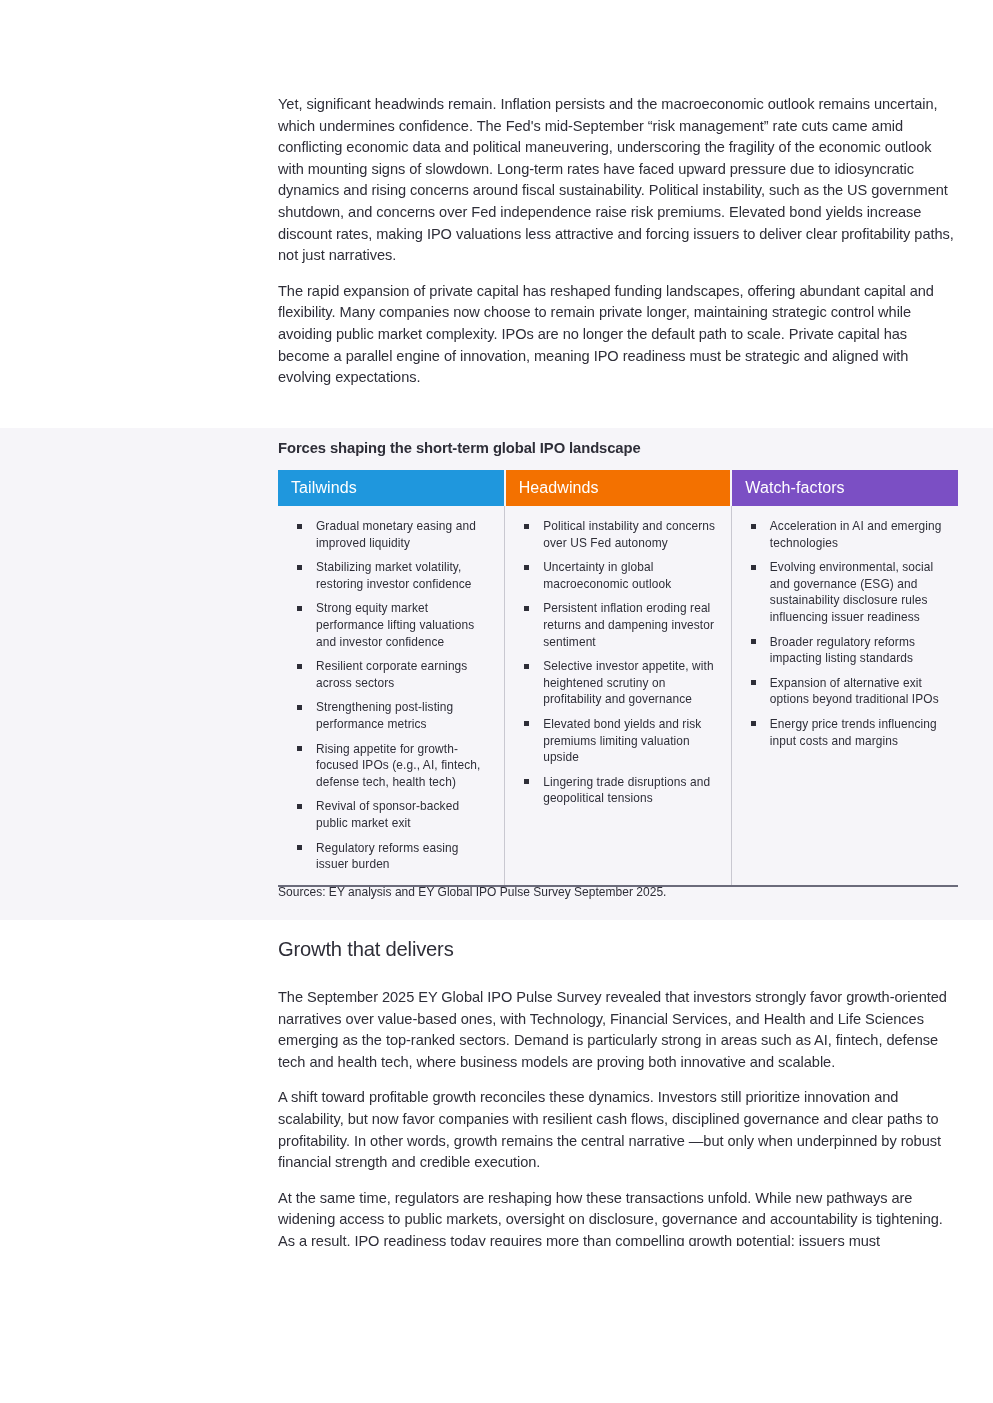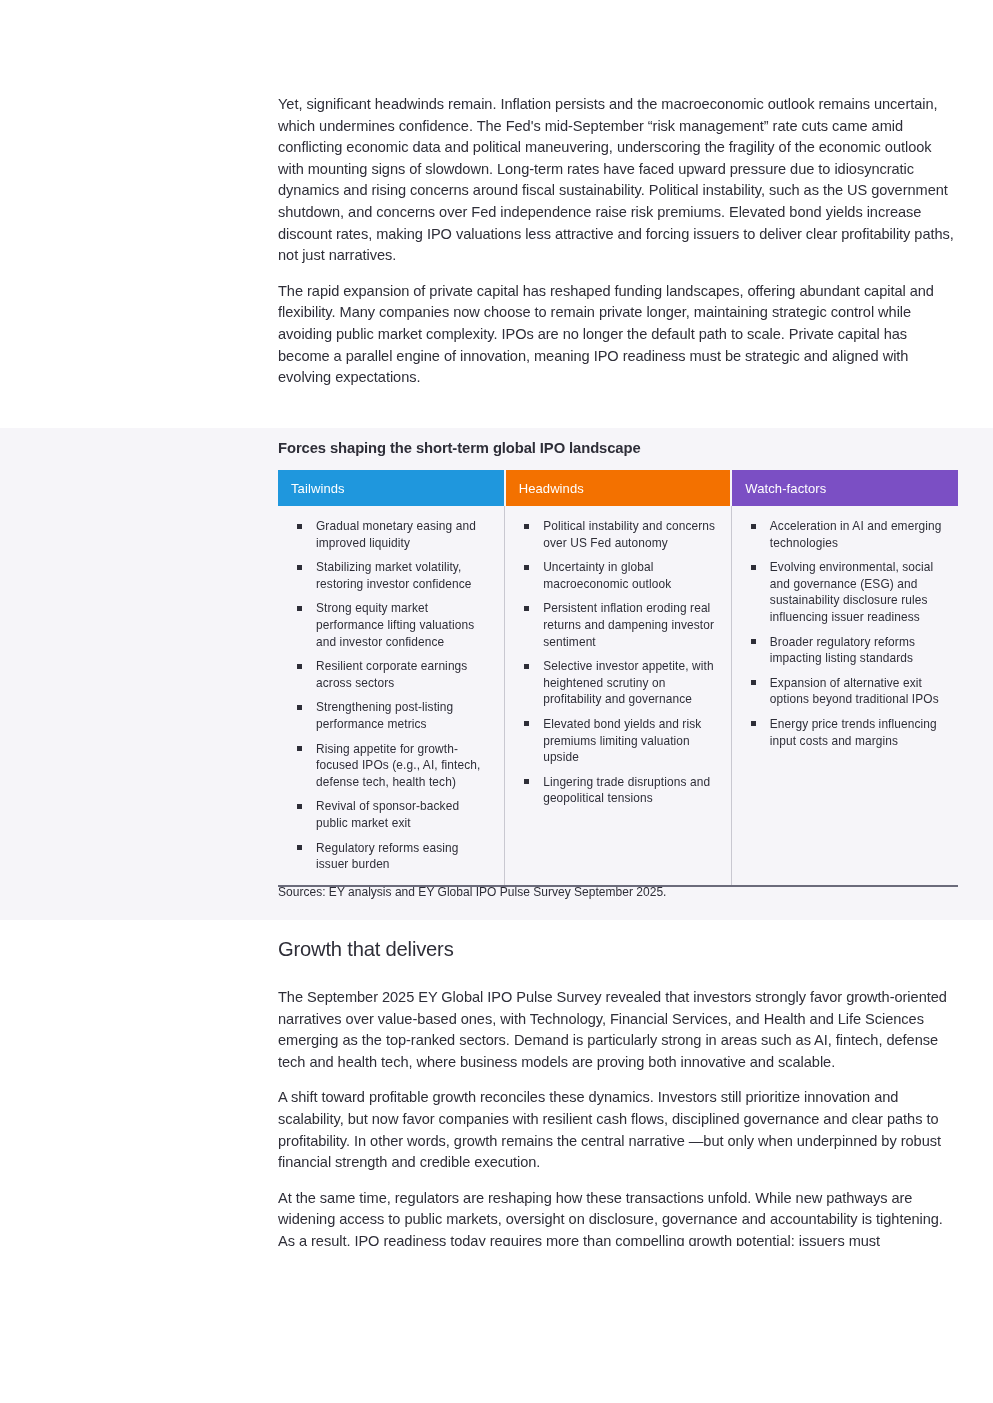--- a/index.html
+++ b/index.html
@@ -66,21 +66,21 @@
   table.forces {
     width: 680px;
     border-collapse: collapse;
     table-layout: fixed;
   }
   table.forces th {
     height: 36px;
     text-align: left;
     vertical-align: middle;
     padding: 0 0 0 13px;
-    font-size: 13px;
+    font-size: 16px;
     font-weight: normal;
     color: #ffffff;
     letter-spacing: 0.1px;
     border-right: 2px solid #f6f5f9;
   }
   table.forces th:last-child { border-right: none; }
   th.h-tailwinds { background: #1f97dd; }
   th.h-headwinds { background: #f37100; }
   th.h-watch    { background: #7b4fc4; }
 

